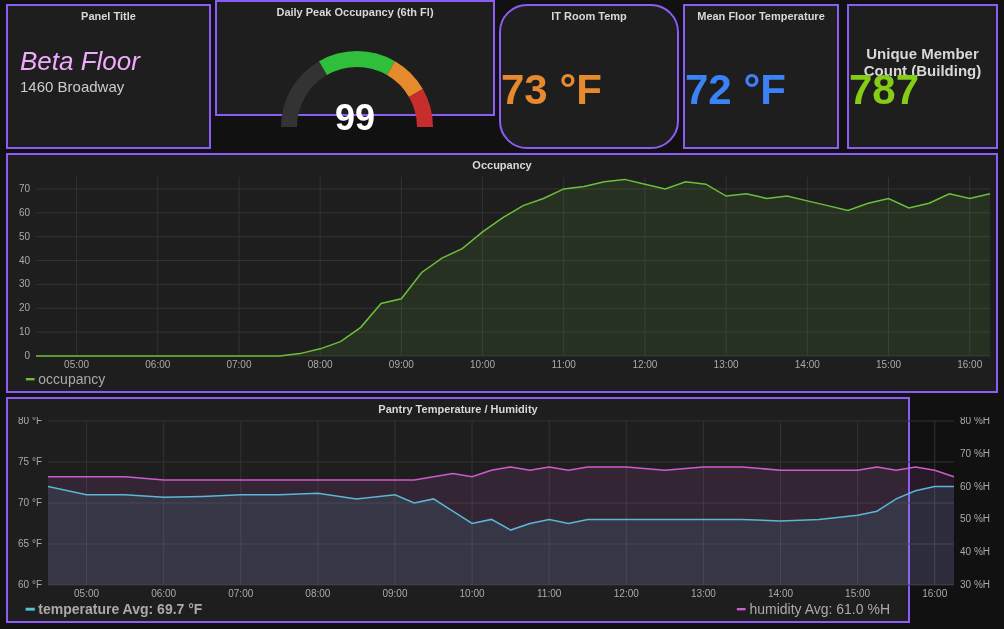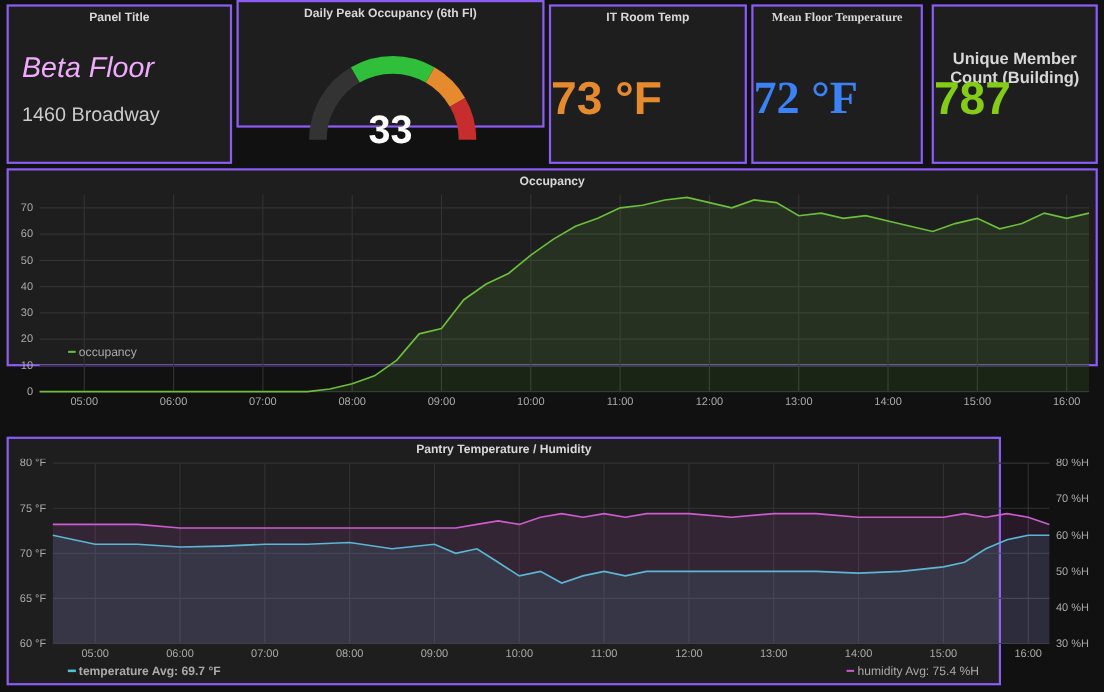--- a/index.html
+++ b/index.html
@@ -3,60 +3,60 @@
 <meta charset="utf-8">
 <style>
   html,body{margin:0;padding:0;background:#111;color:#ccc;font-family:Arial,Helvetica,sans-serif;}
   body{width:1004px;height:629px;overflow:hidden;position:relative;}
   .panel{position:absolute;background:#1e1e1e;border:2px solid #8b5cf6;box-sizing:border-box;}
   .panel-title{position:absolute;top:4px;left:0;right:0;text-align:center;font-size:11px;font-weight:bold;color:#d8d8d8;}
   .stat-value{position:absolute;left:0;right:0;font-size:42px;font-weight:bold;}
   .axis-label{font-size:10px;fill:#aaa;}
   .tick-line{stroke:#333;stroke-width:1;}
   .series-line{fill:none;stroke-width:1.5;}
-  .legend{font-size:11px;color:#aaa;margin-left:36px;}
+  .legend{font-size:14px;color:#aaa;}
 </style>
 </head>
 <body>
 
 <div class="panel" style="left:6px;top:4px;width:205px;height:145px;">
   <div class="panel-title">Panel Title</div>
   <div style="position:absolute;left:12px;top:40px;font-size:26px;font-style:italic;color:#f0abfc;">Beta Floor</div>
-  <div style="position:absolute;left:12px;top:72px;font-size:18px;color:#ccc;margin-top:16px;">1460 Broadway</div>
+  <div style="position:absolute;left:12px;top:72px;font-size:15px;color:#ccc;">1460 Broadway</div>
 </div>
 
 <div class="panel" style="left:215px;top:0;width:280px;height:116px;">
   <div class="panel-title">Daily Peak Occupancy (6th Fl)</div>
   <svg width="280" height="130" style="position:absolute;top:15px;left:0;">
     <g transform="translate(140,110)">
       <path d="M -68 0 A 68 68 0 0 1 -34 -58.9" stroke="#333" stroke-width="16" fill="none"></path>
       <path d="M -34 -58.9 A 68 68 0 0 1 34 -58.9" stroke="#2fbf3a" stroke-width="16" fill="none"></path>
       <path d="M 34 -58.9 A 68 68 0 0 1 58.9 -34" stroke="#e68a2e" stroke-width="16" fill="none"></path>
       <path d="M 58.9 -34 A 68 68 0 0 1 68 0" stroke="#c72d2d" stroke-width="16" fill="none"></path>
     </g>
   </svg>
-  <div style="position:absolute;left:0;right:0;top:95px;text-align:center;font-size:36px;font-weight:bold;color:#fff;">33</div>
+  <div style="position:absolute;left:0;right:0;top:95px;text-align:center;font-size:36px;font-weight:bold;color:#fff;">99</div>
 </div>
 
-<div class="panel" style="left:499px;top:4px;width:180px;height:145px;">
+<div class="panel" style="left:499px;top:4px;width:180px;height:145px;border-radius:28px;">
   <div class="panel-title">IT Room Temp</div>
   <div class="stat-value" style="top:60px;color:#e68a2e;">73 °F</div>
 </div>
 
-<div class="panel" style="left:683px;top:4px;width:156px;height:145px;font-family:Liberation Serif, serif;">
+<div class="panel" style="left:683px;top:4px;width:156px;height:145px;">
   <div class="panel-title">Mean Floor Temperature</div>
   <div class="stat-value" style="top:60px;color:#3b82f6;">72 °F</div>
 </div>
 
 <div class="panel" style="left:847px;top:4px;width:151px;height:145px;">
   <div class="panel-title" style="font-size:15px;margin-top:35px;">Unique Member Count (Building)</div>
   <div class="stat-value" style="top:60px;color:#84cc16;">787</div>
 </div>
 
-<div class="panel" style="left:6px;top:153px;width:992px;height:180px;">
+<div class="panel" style="left:6px;top:153px;width:992px;height:240px;">
   <div class="panel-title">Occupancy</div>
   <svg id="occ-svg" width="992" height="205" style="position:absolute;top:18px;left:0;">
       <line class="tick-line" x1="28" x2="982" y1="183" y2="183"></line>
       <text class="axis-label" x="22" y="186" text-anchor="end">0</text>
       <line class="tick-line" x1="28" x2="982" y1="159.13333333333333" y2="159.13333333333333"></line>
       <text class="axis-label" x="22" y="162.13333333333333" text-anchor="end">10</text>
       <line class="tick-line" x1="28" x2="982" y1="135.26666666666668" y2="135.26666666666668"></line>
       <text class="axis-label" x="22" y="138.26666666666668" text-anchor="end">20</text>
       <line class="tick-line" x1="28" x2="982" y1="111.39999999999999" y2="111.39999999999999"></line>
       <text class="axis-label" x="22" y="114.39999999999999" text-anchor="end">30</text>
@@ -145,15 +145,15 @@
       <text class="axis-label" x="926.7234042553191" y="180" text-anchor="middle">16:00</text>
       <path d="M 40 168 L 40 69.60000000000001 L 78.5531914893617 77.8 L 117.1063829787234 77.8 L 155.6595744680851 80.25999999999998 L 194.2127659574468 79.44000000000003 L 232.7659574468085 77.8 L 271.3191489361702 77.8 L 309.8723404255319 76.15999999999997 L 348.4255319148936 81.89999999999999 L 386.97872340425533 77.8 L 406.25531914893617 86 L 425.531914893617 81.89999999999999 L 444.80851063829783 94.2 L 464.0851063829787 106.5 L 483.36170212765956 102.39999999999999 L 502.6382978723404 113.05999999999997 L 521.9148936170213 106.5 L 541.1914893617022 102.39999999999999 L 560.468085106383 106.5 L 579.7446808510638 102.39999999999999 L 599.0212765957447 102.39999999999999 L 618.2978723404256 102.39999999999999 L 656.8510638297872 102.39999999999999 L 695.404255319149 102.39999999999999 L 733.9574468085107 102.39999999999999 L 772.5106382978723 104.04000000000002 L 811.063829787234 102.39999999999999 L 849.6170212765957 98.3 L 868.8936170212766 94.2 L 888.1702127659574 81.89999999999999 L 907.4468085106383 73.7 L 926.7234042553191 69.60000000000001 L 946 69.60000000000001 L 946 168 Z" fill="#4dc3d6" fill-opacity="0.12"></path>
       <path class="series-line" d="M 40 69.60000000000001 L 78.5531914893617 77.8 L 117.1063829787234 77.8 L 155.6595744680851 80.25999999999998 L 194.2127659574468 79.44000000000003 L 232.7659574468085 77.8 L 271.3191489361702 77.8 L 309.8723404255319 76.15999999999997 L 348.4255319148936 81.89999999999999 L 386.97872340425533 77.8 L 406.25531914893617 86 L 425.531914893617 81.89999999999999 L 444.80851063829783 94.2 L 464.0851063829787 106.5 L 483.36170212765956 102.39999999999999 L 502.6382978723404 113.05999999999997 L 521.9148936170213 106.5 L 541.1914893617022 102.39999999999999 L 560.468085106383 106.5 L 579.7446808510638 102.39999999999999 L 599.0212765957447 102.39999999999999 L 618.2978723404256 102.39999999999999 L 656.8510638297872 102.39999999999999 L 695.404255319149 102.39999999999999 L 733.9574468085107 102.39999999999999 L 772.5106382978723 104.04000000000002 L 811.063829787234 102.39999999999999 L 849.6170212765957 98.3 L 868.8936170212766 94.2 L 888.1702127659574 81.89999999999999 L 907.4468085106383 73.7 L 926.7234042553191 69.60000000000001 L 946 69.60000000000001 " stroke="#4dc3d6"></path>
       <path d="M 40 168 L 40 59.76 L 78.5531914893617 59.76 L 117.1063829787234 59.76 L 155.6595744680851 63.04 L 194.2127659574468 63.04 L 232.7659574468085 63.04 L 271.3191489361702 63.04 L 309.8723404255319 63.04 L 348.4255319148936 63.04 L 386.97872340425533 63.04 L 406.25531914893617 63.04 L 425.531914893617 59.76 L 444.80851063829783 56.47999999999999 L 464.0851063829787 59.76 L 483.36170212765956 53.20000000000001 L 502.6382978723404 49.92 L 521.9148936170213 53.20000000000001 L 541.1914893617022 49.92 L 560.468085106383 53.20000000000001 L 579.7446808510638 49.92 L 599.0212765957447 49.92 L 618.2978723404256 49.92 L 656.8510638297872 53.20000000000001 L 695.404255319149 49.92 L 733.9574468085107 49.92 L 772.5106382978723 53.20000000000001 L 811.063829787234 53.20000000000001 L 849.6170212765957 53.20000000000001 L 868.8936170212766 49.92 L 888.1702127659574 53.20000000000001 L 907.4468085106383 49.92 L 926.7234042553191 53.20000000000001 L 946 59.76 L 946 168 Z" fill="#cf5bd0" fill-opacity="0.12"></path>
       <path class="series-line" d="M 40 59.76 L 78.5531914893617 59.76 L 117.1063829787234 59.76 L 155.6595744680851 63.04 L 194.2127659574468 63.04 L 232.7659574468085 63.04 L 271.3191489361702 63.04 L 309.8723404255319 63.04 L 348.4255319148936 63.04 L 386.97872340425533 63.04 L 406.25531914893617 63.04 L 425.531914893617 59.76 L 444.80851063829783 56.47999999999999 L 464.0851063829787 59.76 L 483.36170212765956 53.20000000000001 L 502.6382978723404 49.92 L 521.9148936170213 53.20000000000001 L 541.1914893617022 49.92 L 560.468085106383 53.20000000000001 L 579.7446808510638 49.92 L 599.0212765957447 49.92 L 618.2978723404256 49.92 L 656.8510638297872 53.20000000000001 L 695.404255319149 49.92 L 733.9574468085107 49.92 L 772.5106382978723 53.20000000000001 L 811.063829787234 53.20000000000001 L 849.6170212765957 53.20000000000001 L 868.8936170212766 49.92 L 888.1702127659574 53.20000000000001 L 907.4468085106383 49.92 L 926.7234042553191 53.20000000000001 L 946 59.76 " stroke="#cf5bd0"></path>
     </svg>
   <div class="legend" style="position:absolute;left:18px;bottom:4px;font-weight:bold;">
     <span style="color:#4dc3d6;">━ </span><span>temperature  Avg: 69.7 °F</span>
   </div>
   <div class="legend" style="position:absolute;right:18px;bottom:4px;">
-    <span style="color:#cf5bd0;">━ </span><span>humidity  Avg: 75.4 %H</span>
+    <span style="color:#cf5bd0;">━ </span><span>humidity  Avg: 61.0 %H</span>
   </div>
 </div>
 
 </body></html>

